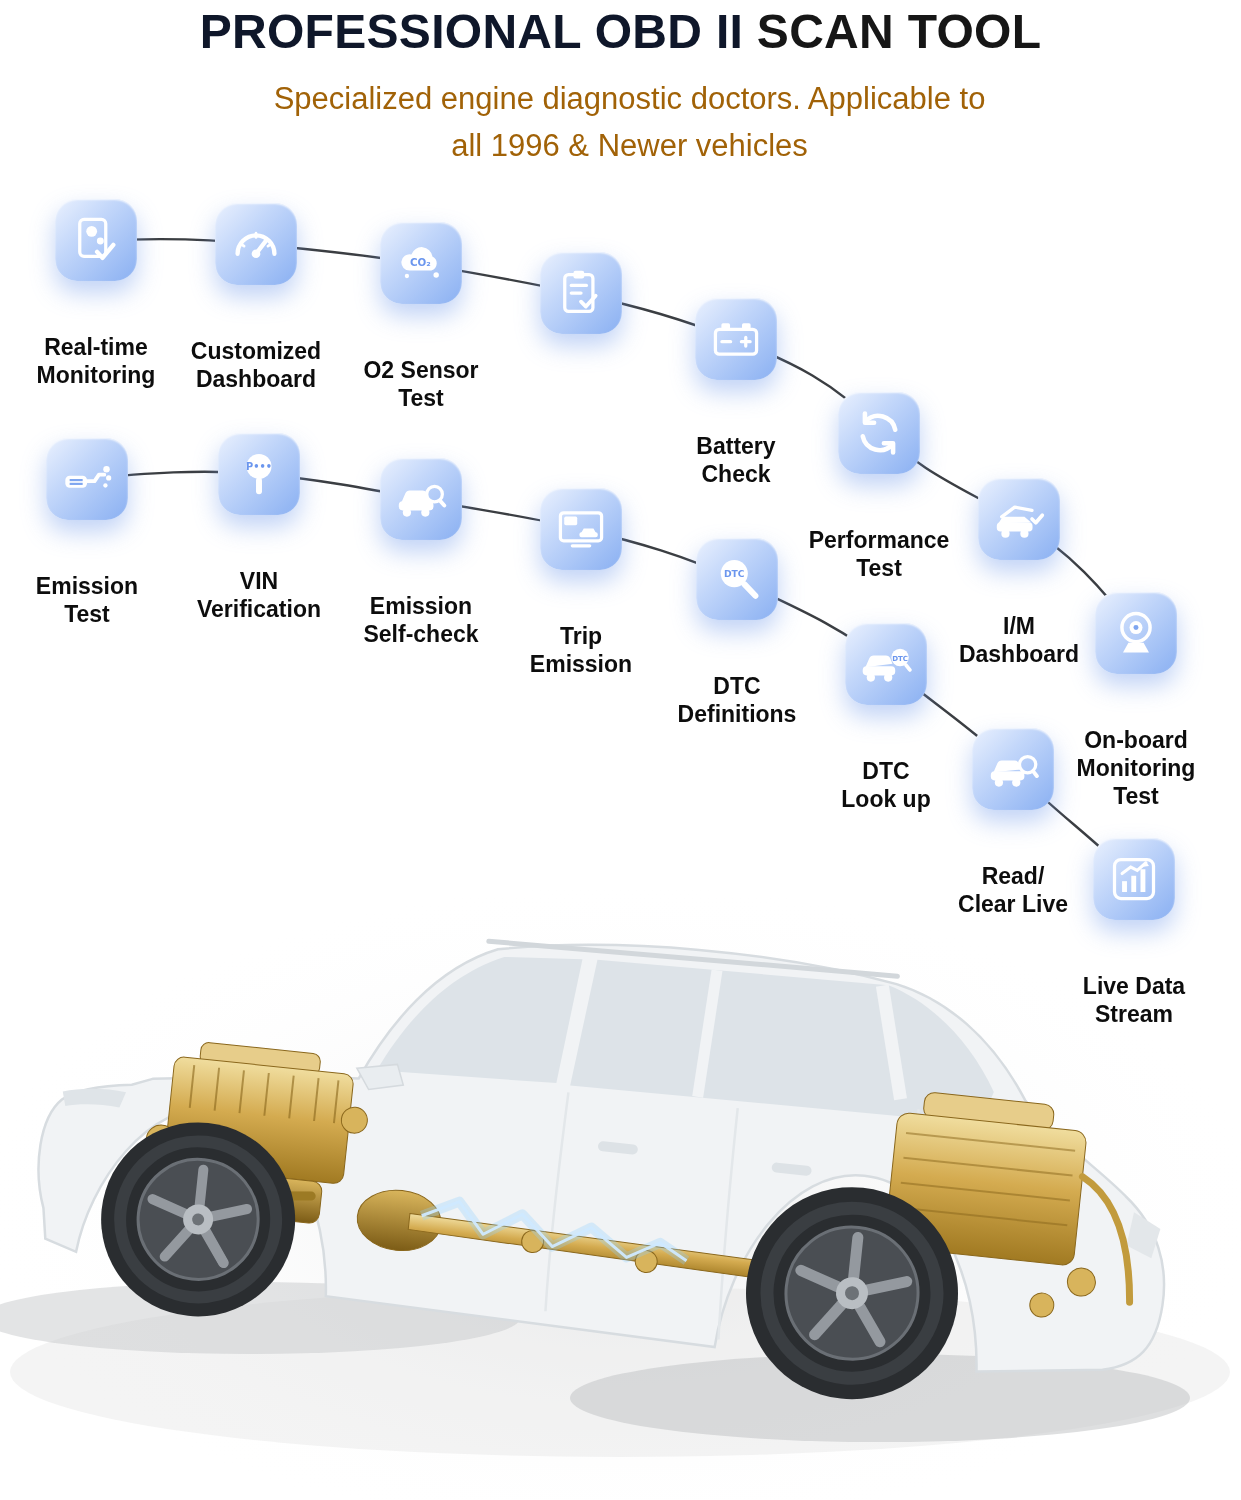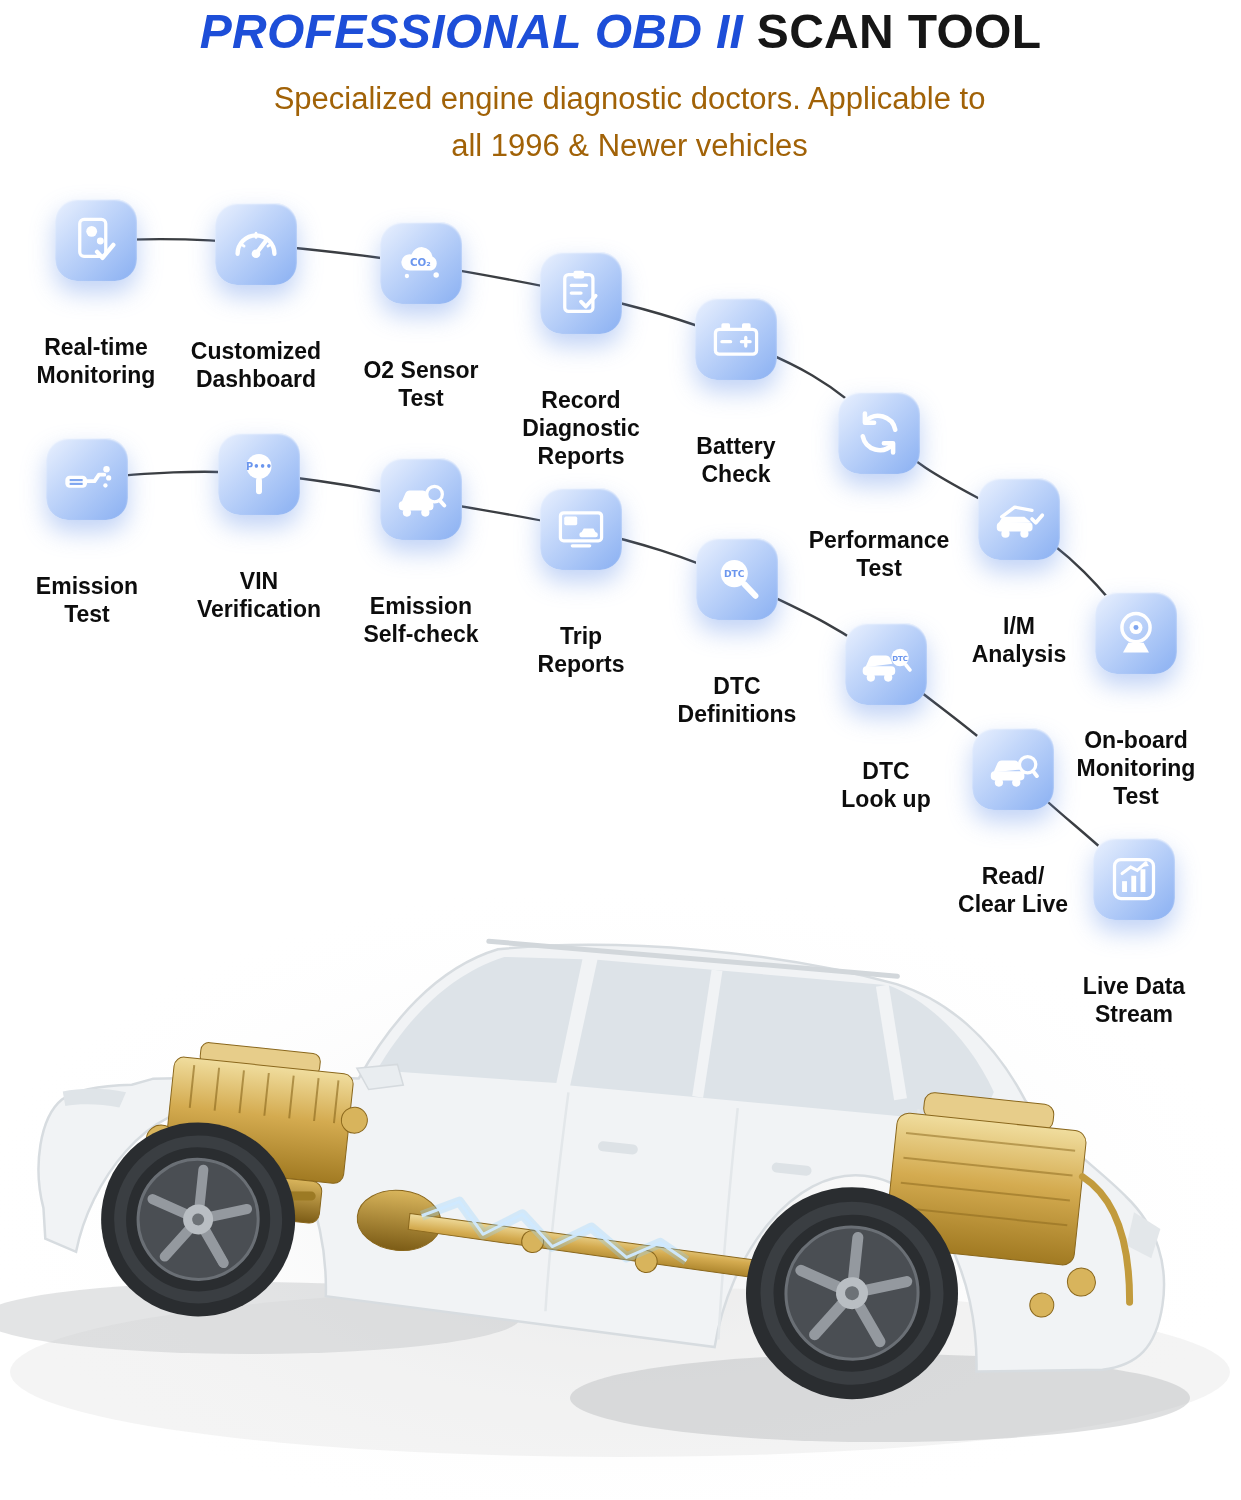--- a/index.html
+++ b/index.html
@@ -6,21 +6,21 @@
   body{
     width:1241px;height:1500px;position:relative;overflow:hidden;
     background:#ffffff;
     font-family:"Liberation Sans", sans-serif;
   }
   .page-title{
     position:absolute;top:4px;left:0;width:100%;
     text-align:center;font-size:48px;font-weight:800;letter-spacing:.3px;
     color:#161616;z-index:5;
   }
-  .page-title .hl{color:#1d4ed8;font-style:italic;}
+  .page-title .hl{color:#0f172a;}
   .subtitle{
     position:absolute;top:76px;left:9px;width:100%;
     text-align:center;font-size:31px;line-height:1.5;color:#a16207;
     white-space:pre-line;z-index:5;
   }
   .connectors{position:absolute;top:0;left:0;z-index:1;}
   .car-wrap{position:absolute;top:770px;left:0;z-index:0;}
   .feature{
     position:absolute;transform:translateX(-50%);
     display:flex;flex-direction:column;align-items:center;
@@ -204,23 +204,20 @@
 <div class="feature" style="left:581px;top:252px">
   <div class="fi">
     <svg viewBox="0 0 48 48">
         <rect x="9" y="7" width="26" height="34" rx="3.5" fill="none" stroke="#fff" stroke-width="3"></rect>
         <rect x="17" y="3.5" width="10" height="7" rx="2" fill="#fff"></rect>
         <line x1="15" y1="17" x2="29" y2="17" stroke="#fff" stroke-width="3" stroke-linecap="round"></line>
         <line x1="15" y1="24" x2="24" y2="24" stroke="#fff" stroke-width="3" stroke-linecap="round"></line>
         <path d="M24 32l4.5 4.5 9-10" fill="none" stroke="#fff" stroke-width="3.5" stroke-linecap="round" stroke-linejoin="round"></path>
       </svg>
   </div>
-  <div class="fl">Record
-Diagnostic
-Reports</div>
 </div>
 
 <div class="feature" style="left:736px;top:298px">
   <div class="fi">
     <svg viewBox="0 0 48 48">
         <rect x="5" y="15" width="38" height="23" rx="3.5" fill="none" stroke="#fff" stroke-width="3"></rect>
         <rect x="10.5" y="9.5" width="8" height="6" rx="1.5" fill="#fff"></rect>
         <rect x="29.5" y="9.5" width="8" height="6" rx="1.5" fill="#fff"></rect>
         <line x1="11" y1="26.5" x2="19" y2="26.5" stroke="#fff" stroke-width="3" stroke-linecap="round"></line>
         <line x1="29" y1="26.5" x2="37" y2="26.5" stroke="#fff" stroke-width="3" stroke-linecap="round"></line>
@@ -291,21 +288,21 @@
   <div class="fi">
     <svg viewBox="0 0 48 48">
         <rect x="5" y="9" width="38" height="26" rx="3" fill="none" stroke="#fff" stroke-width="3"></rect>
         <rect x="8.5" y="12.5" width="12" height="8" rx="1.5" fill="#fff"></rect>
         <path d="M24 28l2.5-4.5h9L38 28Z" fill="#fff"></path>
         <rect x="22.5" y="27" width="17" height="4.5" rx="2" fill="#fff"></rect>
         <line x1="16" y1="39.5" x2="32" y2="39.5" stroke="#fff" stroke-width="3" stroke-linecap="round"></line>
       </svg>
   </div>
   <div class="fl">Trip
-Reports</div>
+Emission</div>
 </div>
 
 <div class="feature" style="left:737px;top:538px">
   <div class="fi">
     <svg viewBox="0 0 48 48">
         <circle cx="21.5" cy="19" r="12.5" fill="#fff"></circle>
         <text x="21.5" y="22.5" font-size="8.5" font-weight="bold" fill="#6b96ee" text-anchor="middle" font-family="DejaVu Sans, sans-serif">DTC</text>
         <line x1="31" y1="29" x2="41" y2="39.5" stroke="#fff" stroke-width="5.5" stroke-linecap="round"></line>
       </svg>
   </div>
@@ -334,21 +331,21 @@
     <svg viewBox="0 0 48 48">
         <path d="M8 22L20 13l16 3" fill="none" stroke="#fff" stroke-width="3" stroke-linecap="round" stroke-linejoin="round"></path>
         <path d="M5 28l4-6h20l6 5Z" fill="#fff"></path>
         <rect x="3.5" y="27" width="33" height="8.5" rx="3.5" fill="#fff"></rect>
         <circle cx="11.5" cy="37.5" r="3.8" fill="#fff"></circle>
         <circle cx="29" cy="37.5" r="3.8" fill="#fff"></circle>
         <path d="M36 24l3.5 3.5 6-7" fill="none" stroke="#fff" stroke-width="3.4" stroke-linecap="round" stroke-linejoin="round"></path>
       </svg>
   </div>
   <div class="fl">I/M
-Analysis</div>
+Dashboard</div>
 </div>
 
 <div class="feature" style="left:1136px;top:592px">
   <div class="fi">
     <svg viewBox="0 0 48 48">
         <circle cx="24" cy="19" r="13" fill="none" stroke="#fff" stroke-width="3.2"></circle>
         <circle cx="24" cy="19" r="6" fill="#fff"></circle>
         <circle cx="24" cy="19" r="2.3" fill="#7fa6f0"></circle>
         <path d="M17 33l-5 9h24l-5-9Z" fill="#fff"></path>
       </svg>

